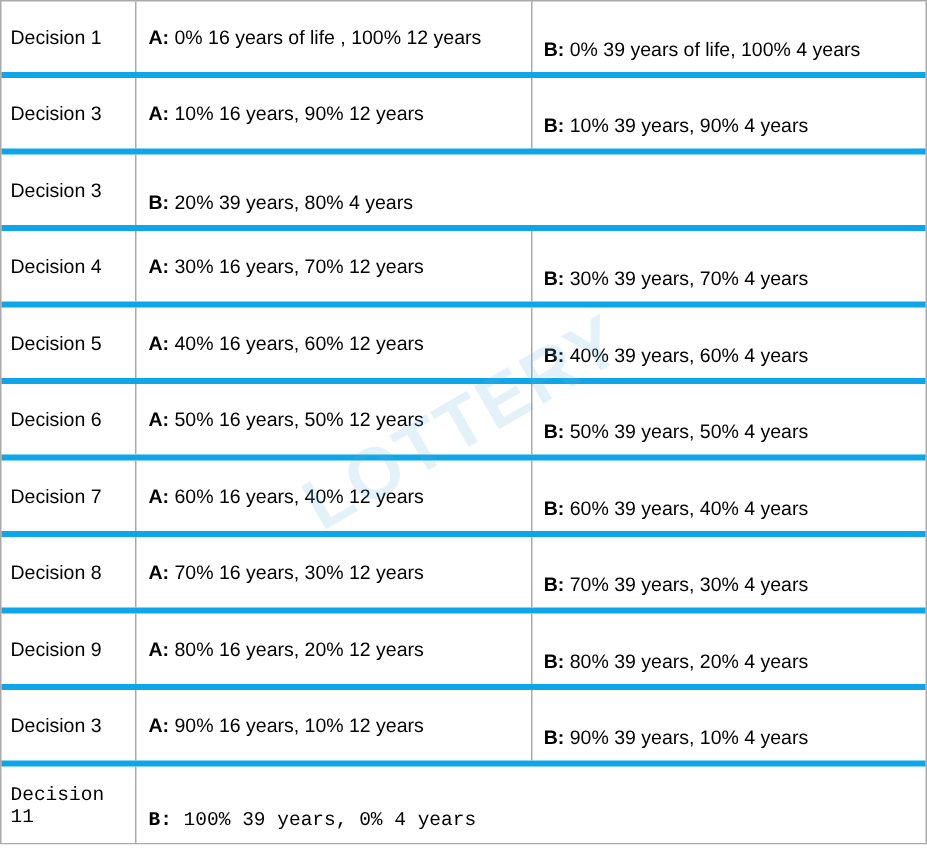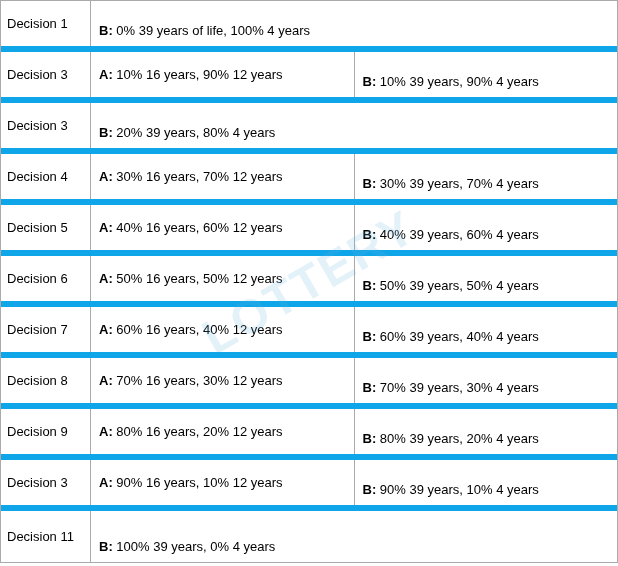--- a/index.html
+++ b/index.html
@@ -14,25 +14,26 @@
       color: #000;
       width: 618px;
     }
     .table-container {
       width: 618px;
       border: 1px solid #aaa;
       position: relative;
     }
     .table-row {
       display: flex;
-      border-bottom: 6px solid #0ea5e9;
+      border-bottom: 4px solid #0ea5e9;
       min-height: 51px;
     }
     .table-row:last-child {
       border-bottom: none;
+      font-family: Liberation Mono, monospace;
     }
     .cell-decision {
       width: 90px;
       min-width: 90px;
       border-right: 1px solid #aaa;
       padding: 8px 6px;
       display: flex;
       align-items: center;
     }
     .cell-a {
@@ -65,20 +66,23 @@
       z-index: 10;
     }
   </style>
 </head>
 <body>
 
 <div class="table-container">
   <div class="watermark">LOTTERY</div>
 <div class="table-row">
       <div class="cell-decision">Decision 1</div>
+      <div class="cell-a">
+        <span><span class="bold">A:</span> 0%  16 years of life ,   100%  12 years</span>
+      </div>
       <div class="cell-b">
         <span><span class="bold">B:</span> 0%  39 years of life,    100%  4 years</span>
       </div>
     </div>
     <div class="table-row">
       <div class="cell-decision">Decision 3</div>
       <div class="cell-a">
         <span><span class="bold">A:</span> 10%  16 years,    90%  12 years</span>
       </div>
       <div class="cell-b">

